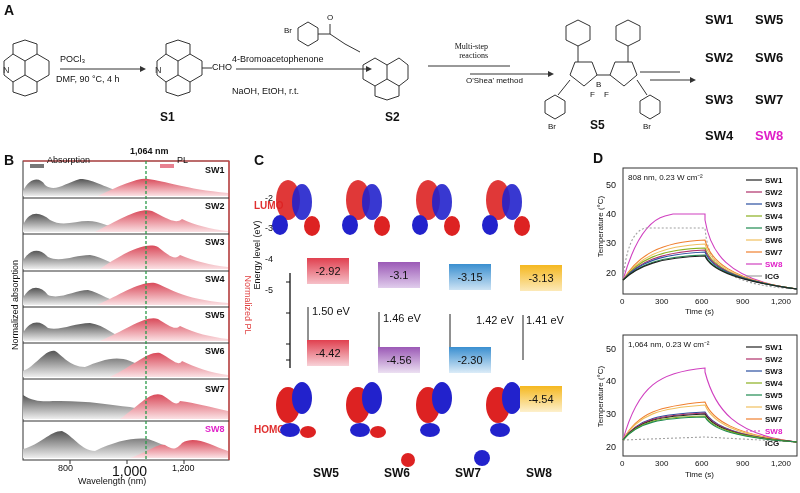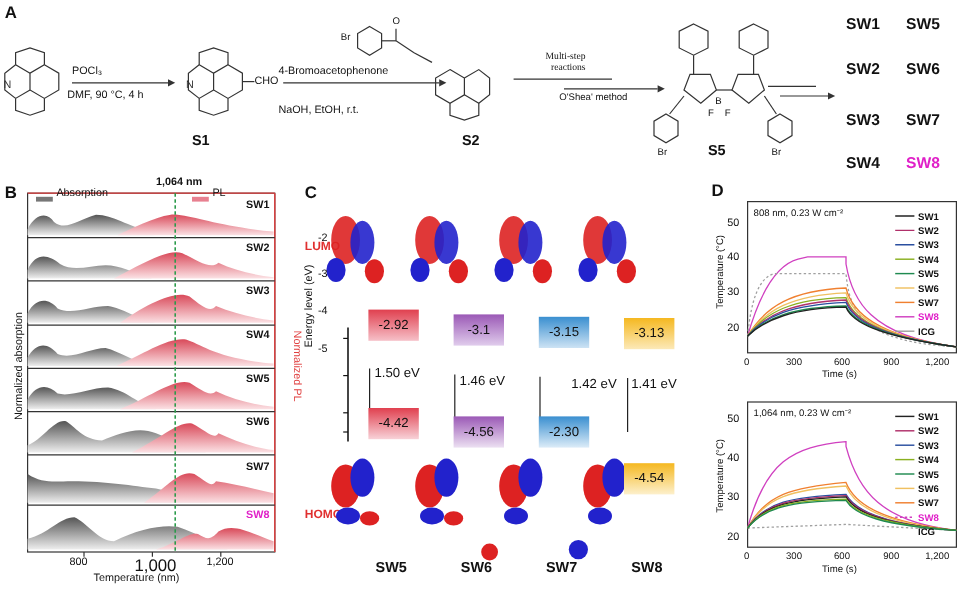--- a/index.html
+++ b/index.html
@@ -185,21 +185,21 @@
 <div class="abs" style="left:205px;top:237px;font-size:9px;font-weight:bold;">SW3</div>
 <div class="abs" style="left:205px;top:274px;font-size:9px;font-weight:bold;">SW4</div>
 <div class="abs" style="left:205px;top:310px;font-size:9px;font-weight:bold;">SW5</div>
 <div class="abs" style="left:205px;top:346px;font-size:9px;font-weight:bold;">SW6</div>
 <div class="abs" style="left:205px;top:384px;font-size:9px;font-weight:bold;">SW7</div>
 <div class="abs" style="left:205px;top:424px;font-size:9px;font-weight:bold;color:#e020c8;">SW8</div>
 
 <div class="abs" style="left:58px;top:463px;font-size:9px;">800</div>
 <div class="abs" style="left:112px;top:463px;font-size:14px;">1,000</div>
 <div class="abs" style="left:172px;top:463px;font-size:9px;">1,200</div>
-<div class="abs" style="left:78px;top:476px;font-size:9px;">Temperature (nm)</div>
+<div class="abs" style="left:78px;top:476px;font-size:9px;">Wavelength (nm)</div>
 <div class="abs" style="left:-45px;top:300px;font-size:9px;transform:rotate(-90deg);width:120px;text-align:center;">Normalized absorption</div>
 <div class="abs" style="left:188px;top:300px;font-size:9px;color:#e04040;transform:rotate(90deg);width:120px;text-align:center;">Normalized PL</div>
 
 <div class="abs panel-letter" style="left:254px;top:152px;">C</div>
 <div class="abs" style="left:254px;top:200px;font-size:10px;font-weight:bold;color:#e03030;">LUMO</div>
 <div class="abs" style="left:254px;top:424px;font-size:10px;font-weight:bold;color:#e03030;">HOMO</div>
 
 <svg class="abs" style="left:250px;top:160px;" width="300" height="320">
   <g>
       <ellipse cx="38" cy="40" rx="12" ry="20" fill="#d22" opacity=".9"></ellipse>

